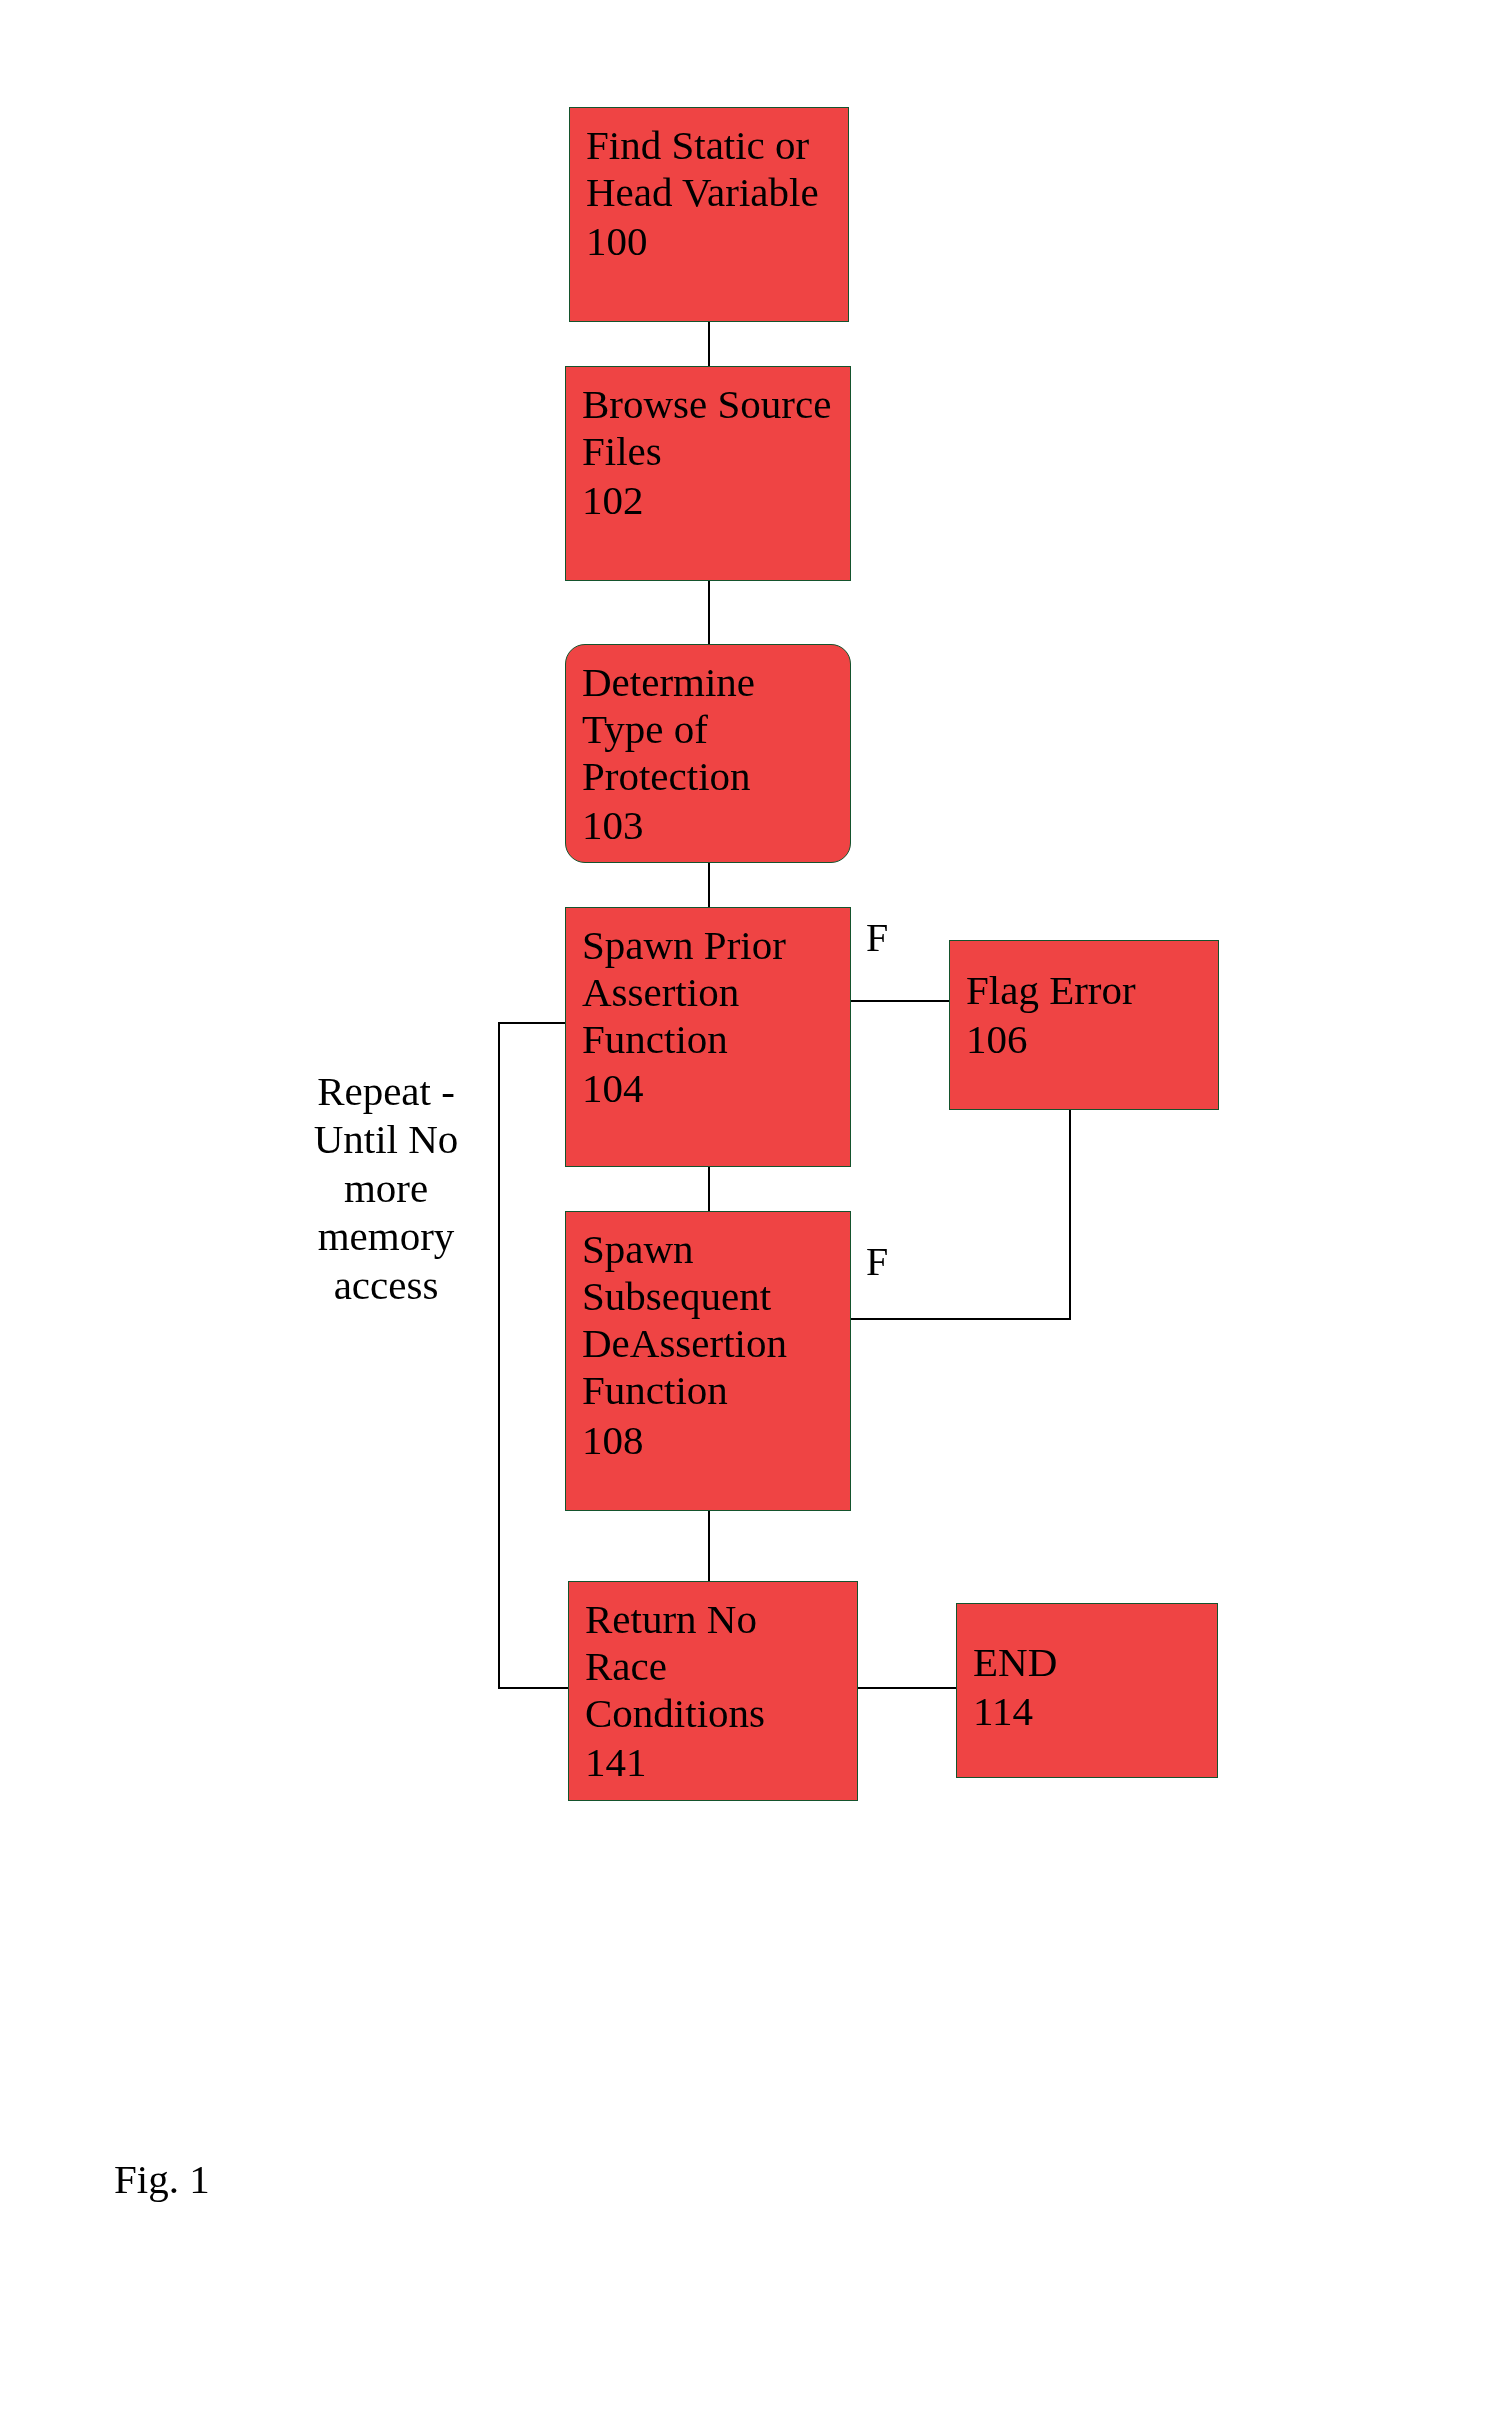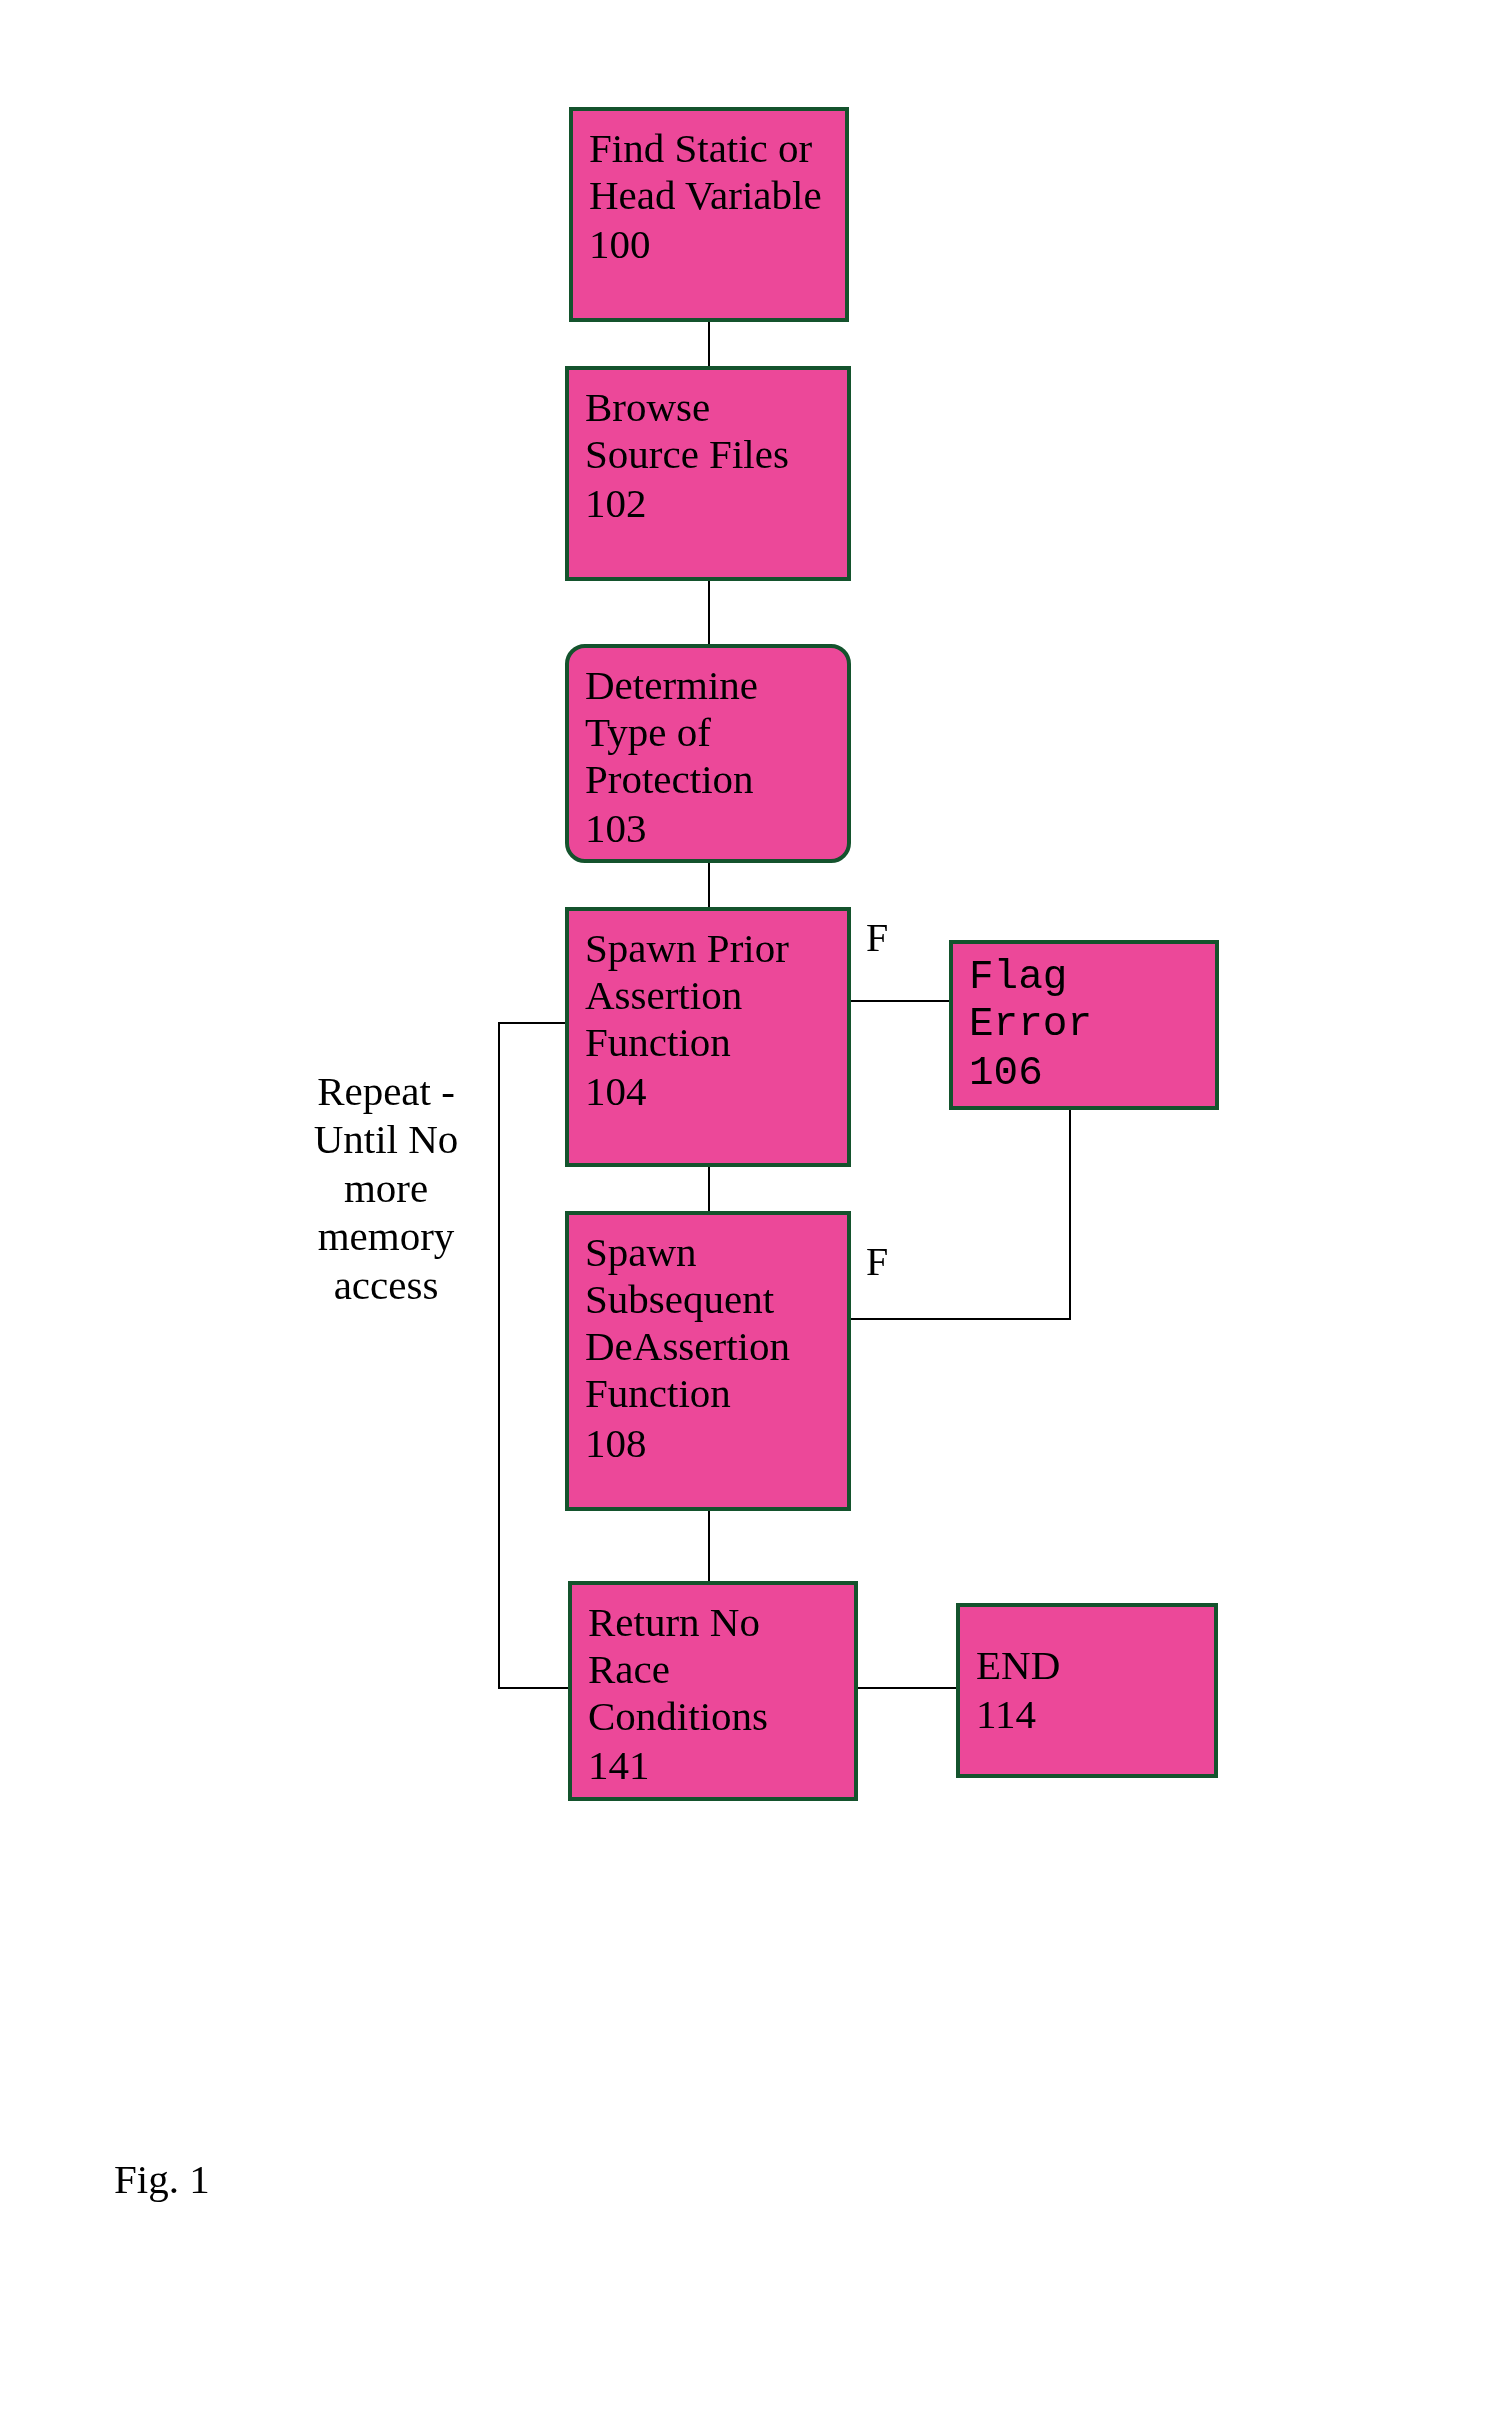--- a/index.html
+++ b/index.html
@@ -10,22 +10,22 @@
     color: #000;
   }
   .page {
     position: relative;
     width: 1507px;
     height: 2413px;
     background: #ffffff;
   }
   .box {
     position: absolute;
-    border: 4px solid #14532d;
-    background: #ec4899;
+    border: 1px solid #14532d;
+    background: #ef4444;
     box-sizing: border-box;
     padding: 14px 16px;
     font-size: 41px;
     line-height: 1.15;
   }
   .box .lbl { display: block; }
   .box .num { display: block; margin-top: 2px; }
   .text {
     position: absolute;
     font-size: 41px;
@@ -76,21 +76,21 @@
   <div class="vline" style="left:708px; top:863px; height:44px;"></div>
 
   <div class="box" style="left:565px; top:907px; width:286px; height:260px;">
     <span class="lbl">Spawn Prior Assertion Function</span>
     <span class="num">104</span>
   </div>
 
   <div class="hline" style="left:851px; top:1000px; width:98px;"></div>
   <div class="edge-label" style="left:866px; top:918px;">F</div>
 
-  <div class="box" style="left:949px; top:940px; width:270px; height:170px; padding-top:10px;font-family:Liberation Mono, monospace;">
+  <div class="box" style="left:949px; top:940px; width:270px; height:170px; padding-top:26px;">
     <span class="lbl">Flag Error</span>
     <span class="num">106</span>
   </div>
 
   <div class="vline" style="left:708px; top:1167px; height:44px;"></div>
 
   <div class="box" style="left:565px; top:1211px; width:286px; height:300px;">
     <span class="lbl">Spawn Subsequent DeAssertion Function</span>
     <span class="num">108</span>
   </div>

